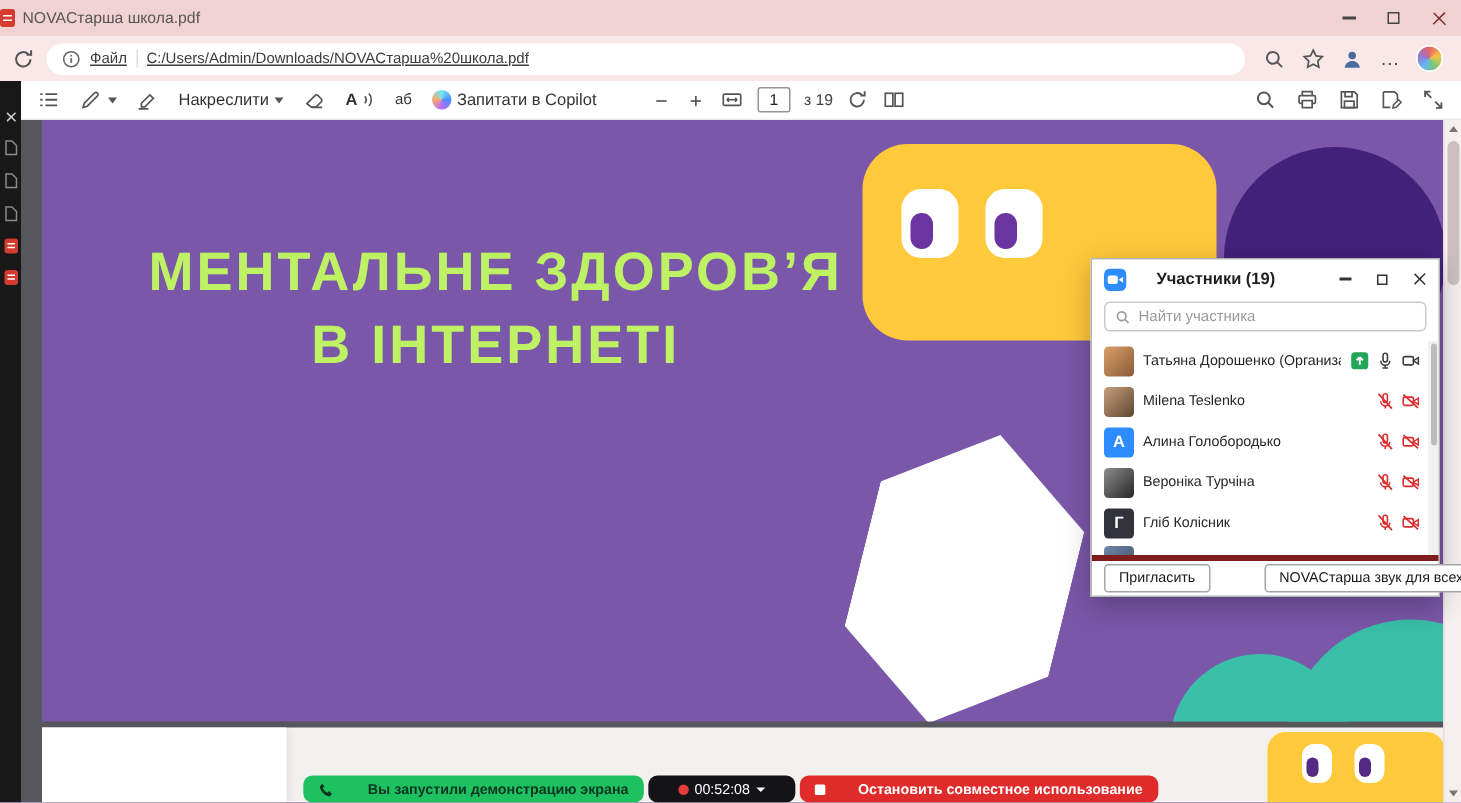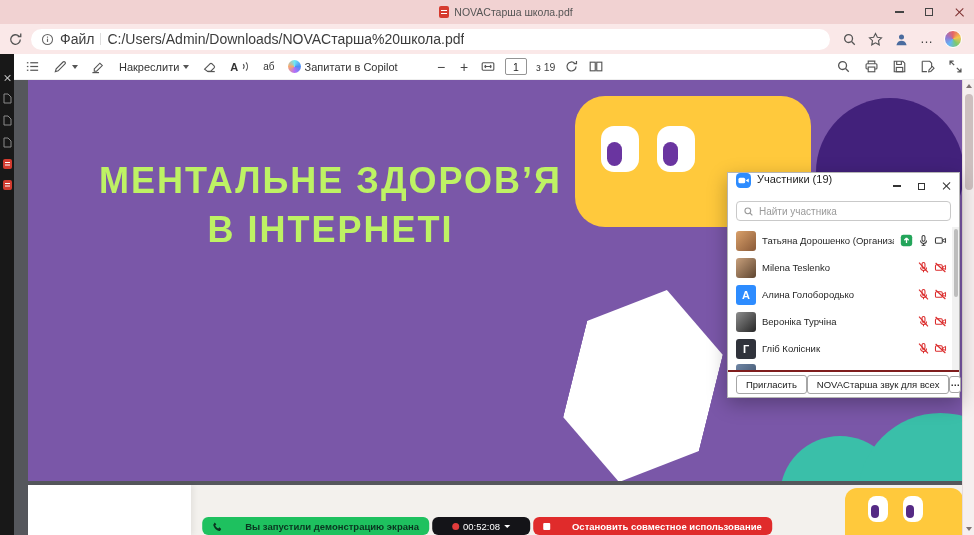--- a/index.html
+++ b/index.html
@@ -6,34 +6,34 @@
   html,body { width: 974px; height: 535px; }
   body {
     position: relative; overflow: hidden; background: #fff;
     font-family: "Liberation Sans", sans-serif;
     -webkit-font-smoothing: antialiased;
   }
   svg { display: block; }
 
   
   .titlebar { height: 24px; background: #f1d2d2; position: relative; display: flex; align-items: center; }
-  .tb-title { position: absolute; left: 0; right: 0; display: flex; justify-content: center; align-items: center; gap: 5px; font-size: 10.5px; color: #555; pointer-events: none; padding-left: 38px; }
+  .tb-title { position: absolute; left: 0; right: 0; display: flex; justify-content: flex-start; align-items: center; gap: 5px; font-size: 10.5px; color: #555; pointer-events: none; }
   .pdf-file-icon { width: 10px; height: 12px; background: #d63b2f; border-radius: 2px; position: relative; }
   .pdf-file-icon::after { content: ""; position: absolute; left: 2px; top: 3.5px; right: 2px; height: 1.5px; background: #fff; box-shadow: 0 3px 0 #fff; }
   .win-controls { position: absolute; right: 0; top: 0; height: 24px; display: flex; }
   .win-btn { width: 30px; height: 24px; display: flex; align-items: center; justify-content: center; }
   .glyph-min { width: 9px; height: 1.3px; background: #444; }
   .glyph-max { width: 8px; height: 8px; border: 1.3px solid #444; }
   .glyph-x { position: relative; width: 9px; height: 9px; }
   .glyph-x::before, .glyph-x::after { content: ""; position: absolute; left: 4px; top: -0.5px; width: 1.4px; height: 10.5px; background: #7d2f2f; }
   .glyph-x::before { transform: rotate(45deg); } .glyph-x::after { transform: rotate(-45deg); }
 
   
   .addressbar { height: 30px; background: #fae8e8; display: flex; align-items: center; padding: 0 8px; gap: 8px; }
-  .address-pill { flex: 1; height: 21px; background: #fff; border-radius: 11px; display: flex; align-items: center; gap: 6px; padding: 0 10px; font-size: 14px; color: #3c3c3c; min-width: 0; }
+  .address-pill { flex: 1; height: 21px; background: #fff; border-radius: 11px; display: flex; align-items: center; gap: 6px; padding: 0 10px; font-size: 10px; color: #3c3c3c; min-width: 0; text-decoration: underline; }
   .pill-divider { width: 1px; height: 12px; background: #ddd; }
   .addr-url { white-space: nowrap; overflow: hidden; }
   .addr-icons { display: flex; align-items: center; gap: 11px; padding: 0 4px; }
   .more-dots { font-size: 13px; color: #444; line-height: 8px; }
   .avatar-circle { width: 18px; height: 18px; border-radius: 50%; background: conic-gradient(#e66465,#f6c34c,#7bc96f,#64b5f6,#9575cd,#e66465); border: 1px solid #fff; }
 
   
   .lower { display: flex; height: 481px; }
   .left-strip { flex: 0 0 14px; background: #181818; display: flex; flex-direction: column; align-items: center; padding-top: 20px; gap: 11px; }
   .strip-x { position: relative; width: 8px; height: 8px; }
@@ -82,21 +82,21 @@
 
   .pdf-scrollbar { flex: 0 0 12px; background: #f6efef; position: relative; border-left: 1px solid #e7dcdc; }
   .sb-up, .sb-down { position: absolute; left: 0; width: 11px; height: 12px; display: flex; align-items: center; justify-content: center; }
   .sb-up { top: 0; } .sb-down { bottom: 0; }
   .tri-up { width: 0; height: 0; border-left: 3px solid transparent; border-right: 3px solid transparent; border-bottom: 4.5px solid #7e7272; }
   .tri-down { width: 0; height: 0; border-left: 3px solid transparent; border-right: 3px solid transparent; border-top: 4.5px solid #7e7272; }
   .sb-thumb { position: absolute; left: 1.5px; top: 14px; width: 8px; height: 96px; border-radius: 4px; background: #cdbfbf; }
 
   
   .zoom-panel { position: absolute; left: 727px; top: 172px; width: 233px; height: 226px; background: #fff; border: 1px solid #b5b5b5; box-shadow: 0 6px 18px rgba(0,0,0,.28); display: flex; flex-direction: column; z-index: 40; }
-  .zp-header { flex: 0 0 26px; display: flex; gap: 6px; padding-left: 8px; }
+  .zp-header { flex: 0 0 26px; display: flex; align-items: center; gap: 20px; padding-left: 8px; font-weight: bold; }
   .zp-title { font-size: 11px; color: #1f1f1f; }
   .zp-controls { margin-left: auto; display: flex; height: 100%; }
   .zp-btn { width: 25px; display: flex; align-items: center; justify-content: center; }
   .zp-btn .glyph-min { width: 8px; background: #333; }
   .zp-btn .glyph-max { width: 7px; height: 7px; border-color: #333; }
   .zp-btn .glyph-x::before, .zp-btn .glyph-x::after { background: #333; height: 10px; }
   .zp-search-wrap { flex: 0 0 28px; padding: 2px 8px 6px; }
   .zp-search { height: 20px; border: 1px solid #c9c9c9; border-radius: 4px; display: flex; align-items: center; gap: 5px; padding: 0 6px; }
   .zp-search input { border: none; outline: none; flex: 1; font-size: 10px; font-family: inherit; color: #333; min-width: 0; background: transparent; }
   .zp-search input::placeholder { color: #9a9a9a; }
@@ -107,21 +107,21 @@
   .av-photo1 { background: linear-gradient(135deg,#d9a06a,#8a5a38); }
   .av-photo2 { background: linear-gradient(135deg,#c8a07c,#5e4530); }
   .av-blue   { background: #2d8cff; }
   .av-photo3 { background: linear-gradient(135deg,#8d8d8d,#262626); }
   .av-dark   { background: #30333b; }
   .av-partial{ background: linear-gradient(135deg,#6f86a5,#3c5068); }
   .zp-name { flex: 1; font-size: 9.5px; color: #262626; white-space: nowrap; overflow: hidden; }
   .zp-icons { display: flex; align-items: center; gap: 4px; }
   .zp-scroll { position: absolute; right: 0; top: 0; bottom: 0; width: 7px; background: #f1f1f1; }
   .zp-scroll-thumb { position: absolute; left: 1.5px; top: 2px; width: 4px; height: 68px; border-radius: 2px; background: #bdbdbd; }
-  .zp-footer { flex: 0 0 27px; border-top: 2px solid #7f1d1d; display: flex; align-items: center; justify-content: space-between; padding: 0 8px; }
+  .zp-footer { flex: 0 0 27px; border-top: 4px solid #7f1d1d; display: flex; align-items: center; justify-content: space-between; padding: 0 8px; gap: 36px; }
   .zp-foot-btn { border: 1px solid #a6a6a6; border-radius: 3px; background: #fff; font-size: 9.5px; color: #1a1a1a; padding: 3px 9px; font-family: inherit; white-space: nowrap; }
   .zp-more { width: 22px; padding: 0 0 4px; font-weight: bold; text-align: center; }
 
   
   .share-bar { position: absolute; left: 50%; bottom: 0; transform: translateX(-50%); display: flex; align-items: stretch; gap: 3px; height: 18px; z-index: 60; }
   .sb-pill { display: flex; align-items: center; gap: 22px; border-radius: 6px; padding: 0 10px; font-size: 9.5px; font-weight: bold; white-space: nowrap; }
   .sb-green { background: #1ec15f; color: #0a3520; }
   .sb-timer { background: #141418; color: #fff; font-weight: normal; gap: 4px; padding: 0 20px; }
   .rec-dot { width: 7px; height: 7px; border-radius: 50%; background: #e23c3c; }
   .chev-w { width: 0; height: 0; border-left: 3px solid transparent; border-right: 3px solid transparent; border-top: 3.5px solid #fff; }

